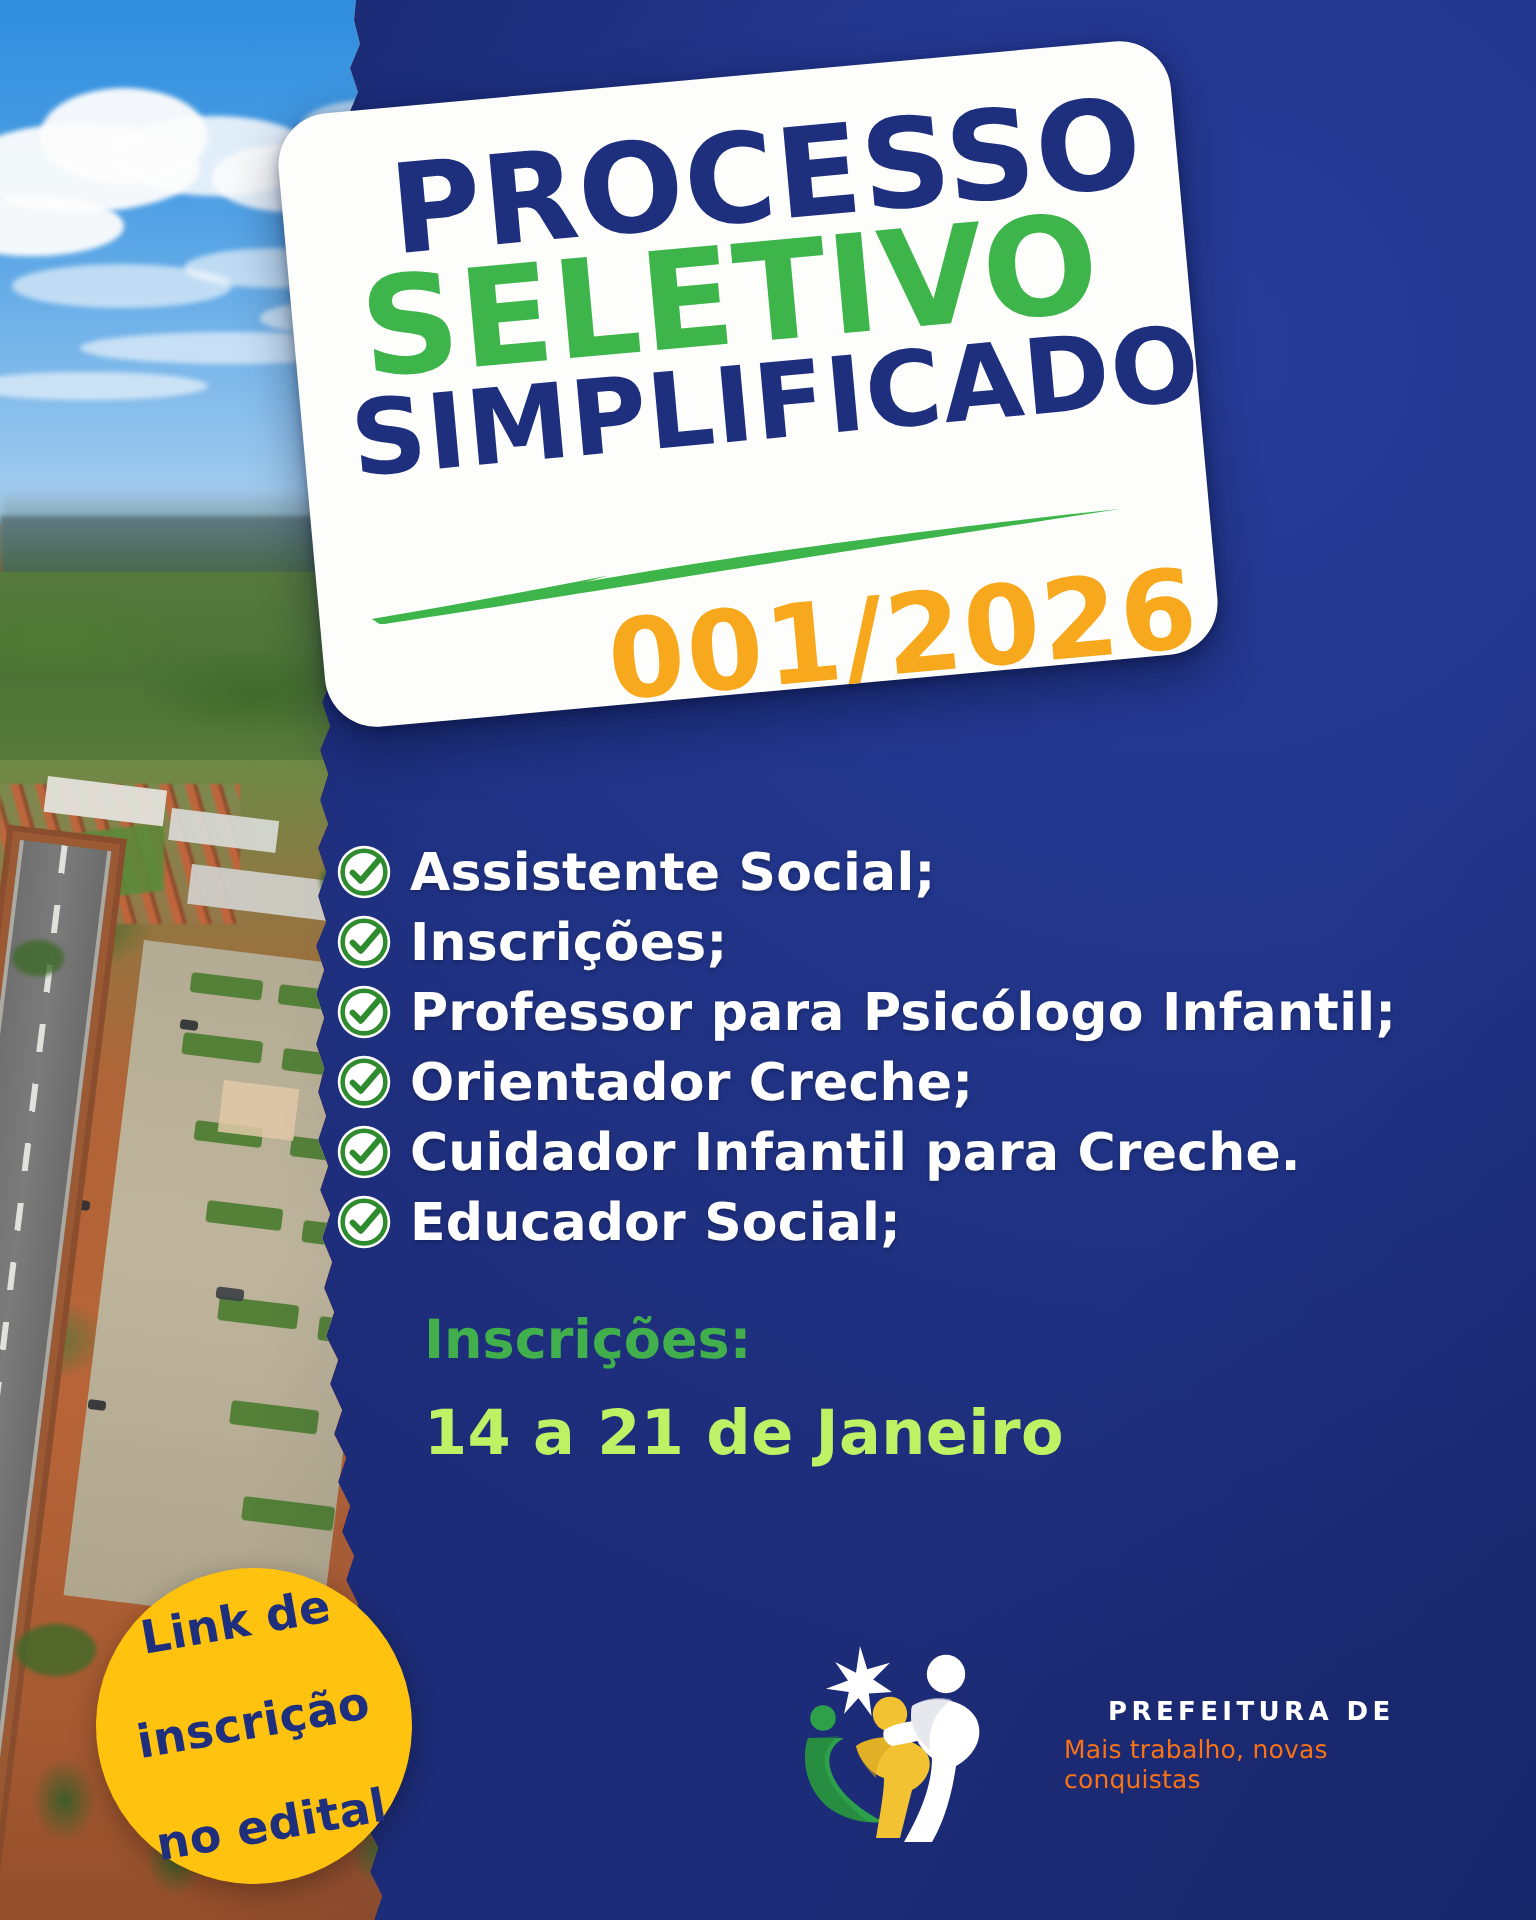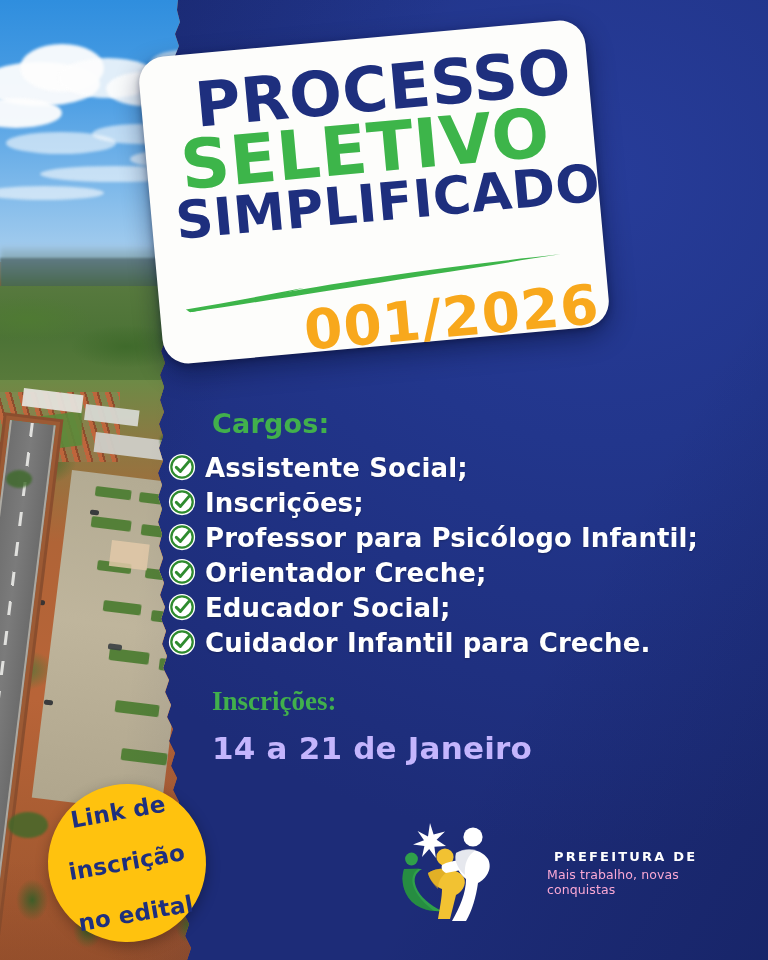--- a/index.html
+++ b/index.html
@@ -207,22 +207,22 @@
     display:flex; align-items:flex-start;
     margin-bottom:5px;
   }
   .chk{ width:28px; height:28px; flex:0 0 28px; margin-right:9px; }
   .role-text{
     color:#ffffff; font-size:26px; font-weight:bold;
     letter-spacing:.1px; white-space:nowrap;
     text-shadow:0 1px 2px rgba(0,0,0,.25);
   }
   .insc-wrap{ margin-top:28px; margin-left:44px; }
-  .insc-label{ color:#41b04c; font-size:27px; font-weight:bold;font-family:Liberation Serif, serif; }
-  .insc-date{ color:#c4b5fd; font-size:31px; font-weight:bold; margin-top:13px; letter-spacing:.2px;}
+  .insc-label{ color:#41b04c; font-size:27px; font-weight:bold; }
+  .insc-date{ color:#bef264; font-size:31px; font-weight:bold; margin-top:13px; letter-spacing:.2px;}
 
   
   .badge{
     position:absolute;
     left:48px; top:784px;
     width:158px; height:158px;
     border-radius:50%;
     background:#ffc20e;
     box-shadow:0 4px 14px rgba(0,0,0,.3);
     display:flex; align-items:center; justify-content:center;
@@ -249,21 +249,21 @@
   .logo-text{ margin-left:4px; padding-top:4px; }
   .logo-pref{
     color:#ffffff; font-size:13px; font-weight:bold; letter-spacing:2.2px;
     margin-left:48px;
   }
   .logo-city{
     color:#ffffff; font-size:36px; font-weight:bold; letter-spacing:-.6px;
     line-height:1.02; margin-top:1px;
   }
   .logo-slogan{
-    color:#f9a8d4; font-size:12.5px; letter-spacing:.1px; margin-top:3px; margin-left:41px;
+    color:#f97316; font-size:12.5px; letter-spacing:.1px; margin-top:3px; margin-left:26px;
   }
 </style>
 </head>
 <body>
 
 <div id="poster">
 
   <div class="bg-blue"></div>
 
   <div class="photo-clip" style="clip-path: polygon(0 0, 178px 0, 177px 10px, 180px 22px, 175px 34px, 179px 46px, 174px 58px, 178px 70px, 173px 82px, 177px 95px, 172px 107px, 176px 119px, 171px 131px, 175px 143px, 170px 156px, 174px 168px, 169px 180px, 173px 192px, 168px 204px, 171px 217px, 166px 229px, 170px 241px, 165px 253px, 169px 265px, 164px 278px, 168px 290px, 163px 302px, 167px 314px, 162px 326px, 166px 339px, 161px 351px, 165px 363px, 160px 375px, 164px 387px, 160px 400px, 164px 412px, 159px 424px, 163px 436px, 159px 448px, 163px 461px, 158px 473px, 162px 485px, 158px 497px, 162px 509px, 158px 522px, 162px 534px, 159px 546px, 163px 558px, 159px 570px, 164px 583px, 160px 595px, 165px 607px, 161px 619px, 166px 631px, 162px 644px, 167px 656px, 163px 668px, 169px 680px, 165px 692px, 171px 705px, 167px 717px, 173px 729px, 169px 741px, 175px 753px, 171px 766px, 177px 778px, 173px 790px, 179px 802px, 175px 814px, 181px 827px, 177px 839px, 183px 851px, 179px 863px, 185px 875px, 181px 888px, 187px 900px, 183px 912px, 189px 924px, 185px 936px, 191px 948px, 187px 960px, 0 960px);">
@@ -341,21 +341,20 @@
       <div class="t3">SIMPLIFICADO</div>
     </div>
     <svg class="swoosh" viewBox="0 0 380 26">
       <path d="M2 24 C 70 16, 180 4, 378 1 C 200 12, 90 20, 6 25 Z" fill="#3db54a"></path>
       <path d="M0 22 C 40 19, 80 15, 120 11 C 84 18, 40 22, 4 25 Z" fill="#3db54a"></path>
     </svg>
     <div class="num">001/2026</div>
   </div>
 
   <div class="content">
-    <div class="label-green">Cargos:</div>
 
     <ul class="roles">
       <li>
         <svg class="chk" viewBox="0 0 32 32">
           <circle cx="16" cy="16" r="15" fill="#ffffff"></circle>
           <circle cx="16" cy="16" r="12.2" fill="none" stroke="#2e8b2e" stroke-width="2.6"></circle>
           <path d="M9.5 16.4 L14.2 21 L24 9.6" fill="none" stroke="#2e8b2e" stroke-width="3.4" stroke-linecap="round" stroke-linejoin="round"></path>
         </svg>
         <span class="role-text">Assistente Social;</span>
       </li>
@@ -382,29 +381,29 @@
           <path d="M9.5 16.4 L14.2 21 L24 9.6" fill="none" stroke="#2e8b2e" stroke-width="3.4" stroke-linecap="round" stroke-linejoin="round"></path>
         </svg>
         <span class="role-text">Orientador Creche;</span>
       </li>
       <li>
         <svg class="chk" viewBox="0 0 32 32">
           <circle cx="16" cy="16" r="15" fill="#ffffff"></circle>
           <circle cx="16" cy="16" r="12.2" fill="none" stroke="#2e8b2e" stroke-width="2.6"></circle>
           <path d="M9.5 16.4 L14.2 21 L24 9.6" fill="none" stroke="#2e8b2e" stroke-width="3.4" stroke-linecap="round" stroke-linejoin="round"></path>
         </svg>
+        <span class="role-text">Cuidador Infantil para Creche.</span>
+      </li>
+      <li>
+        <svg class="chk" viewBox="0 0 32 32">
+          <circle cx="16" cy="16" r="15" fill="#ffffff"></circle>
+          <circle cx="16" cy="16" r="12.2" fill="none" stroke="#2e8b2e" stroke-width="2.6"></circle>
+          <path d="M9.5 16.4 L14.2 21 L24 9.6" fill="none" stroke="#2e8b2e" stroke-width="3.4" stroke-linecap="round" stroke-linejoin="round"></path>
+        </svg>
         <span class="role-text">Educador Social;</span>
-      </li>
-      <li>
-        <svg class="chk" viewBox="0 0 32 32">
-          <circle cx="16" cy="16" r="15" fill="#ffffff"></circle>
-          <circle cx="16" cy="16" r="12.2" fill="none" stroke="#2e8b2e" stroke-width="2.6"></circle>
-          <path d="M9.5 16.4 L14.2 21 L24 9.6" fill="none" stroke="#2e8b2e" stroke-width="3.4" stroke-linecap="round" stroke-linejoin="round"></path>
-        </svg>
-        <span class="role-text">Cuidador Infantil para Creche.</span>
       </li>
     </ul>
 
     <div class="insc-wrap">
       <div class="insc-label">Inscrições:</div>
       <div class="insc-date">14 a 21 de Janeiro</div>
     </div>
   </div>
 
   <div class="badge">

